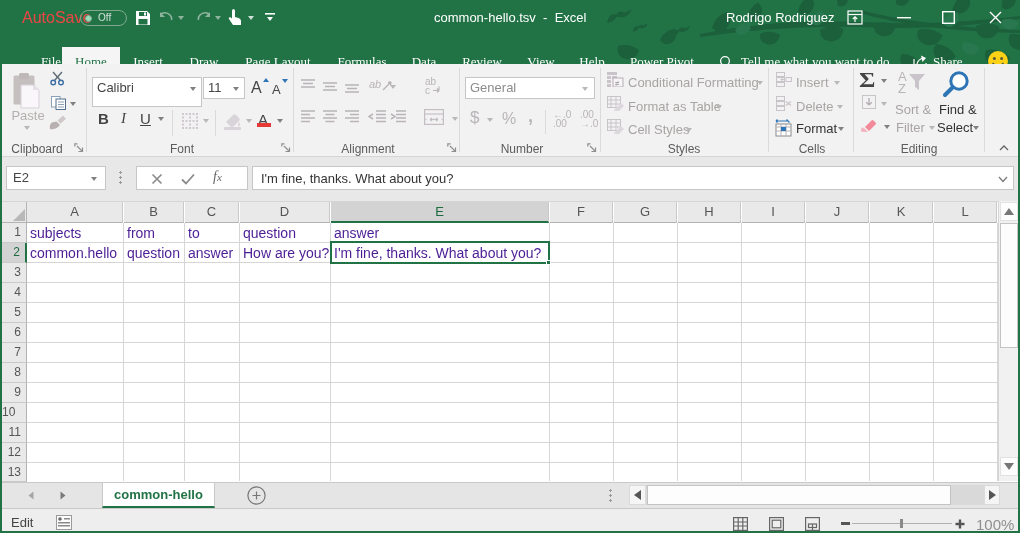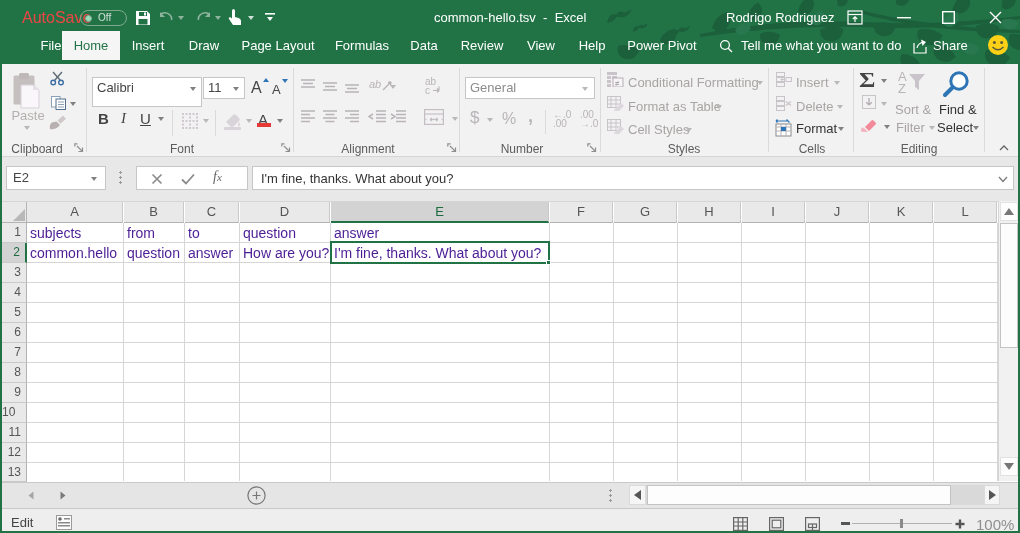--- a/index.html
+++ b/index.html
@@ -8,21 +8,21 @@
 .abs { position:absolute; }
 
 #titlebar { position:absolute; left:0; top:0; width:1020px; height:36px; }
 #greenband { position:absolute; left:0; top:0; width:1020px; height:64px; background:#217346; overflow:hidden; }
 .tbtxt { position:absolute; color:#fff; font-size:13px; line-height:36px; height:36px; }
 #autosave { position:absolute; left:22px; top:0; color:#ef4444; font-size:16px; line-height:36px; }
 #aspill { position:absolute; left:80px; top:10px; width:47px; height:16px; border:1px solid #7fa98f; border-radius:8px; }
 #aspill .dot { position:absolute; left:4px; top:3.5px; width:7px; height:7px; border:1px solid #7fa98f; border-radius:50%; background:#9db; }
 #aspill .off { position:absolute; left:17px; top:1px; font-size:10px; color:#cfe0d6; }
 
-#tabrow { position:absolute; left:0; top:32px; width:1020px; height:28px; }
+#tabrow { position:absolute; left:0; top:48px; width:1020px; height:28px;font-family:Liberation Serif, serif; }
 .rtab { position:absolute; top:0; height:28px; color:#fff; font-size:13px; line-height:27px; text-align:center; white-space:nowrap; }
 #hometab { position:absolute; left:62px; top:-1px; width:58px; height:29px; background:#f5f5f5; color:#217346; font-size:13px; line-height:29px; text-align:center; }
 
 #ribbon { position:absolute; left:0; top:64px; width:1020px; height:93px; background:#f3f2f2; border-bottom:1px solid #d5d5d5; }
 .gsep { position:absolute; top:4px; height:84px; width:1px; background:#dadada; }
 .glabel { position:absolute; top:78px; height:12px; font-size:12px; color:#5c5c5c; text-align:center; }
 .launcher { position:absolute; top:80px; width:10px; height:10px; }
 .gray { color:#b0b0b0; }
 .dk { color:#444; }
 .dd { position:absolute; width:0; height:0; border-left:3.5px solid transparent; border-right:3.5px solid transparent; border-top:4px solid #808080; }
@@ -548,20 +548,21 @@
         <path d="M5 7 L10 0 L0 0 z" fill="#777"></path>
       </svg>
   </div>
   <div id="tabbar">
     <svg class="abs" style="left:27px;top:8px" width="8" height="9" viewBox="0 0 8 9">
         <path d="M6.5 0.5 L1.5 4.5 L6.5 8.5 z" fill="#a6a6a6"></path>
       </svg>
     <svg class="abs" style="left:59px;top:8px" width="8" height="9" viewBox="0 0 8 9">
         <path d="M1.5 0.5 L6.5 4.5 L1.5 8.5 z" fill="#7a7a7a"></path>
       </svg>
+    <div class="abs" style="left:102px;top:0px;width:113px;height:25px;background:#fff;border-left:1px solid #c9c9c9;border-right:1px solid #c9c9c9;border-bottom:2px solid #217346;color:#217346;font-weight:bold;font-size:13px;text-align:center;line-height:23px;">common-hello</div>
     <svg class="abs" style="left:247px;top:3px" width="19" height="19" viewBox="0 0 19 19">
         <circle cx="9.5" cy="9.5" r="8.6" fill="none" stroke="#767676" stroke-width="1.2"></circle>
         <path d="M9.5 5.5 v8 M5.5 9.5 h8" stroke="#767676" stroke-width="1.2"></path>
       </svg>
     <div class="abs" style="left:609px;top:5px;width:3px;height:15px;background-image:radial-gradient(circle, #9a9a9a 1px, transparent 1.2px);background-size:3px 5px;"></div>
     <div class="abs" style="left:629px;top:2px;width:369px;height:20px;background:#d9d9d9"></div>
     <div class="abs" style="left:629px;top:2px;width:17px;height:20px;background:#f5f5f5;border:1px solid #dadada"></div>
     <svg class="abs" style="left:634px;top:7px" width="7" height="10" viewBox="0 0 7 10">
         <path d="M7 0 L0 5 L7 10 z" fill="#555"></path>
       </svg>

